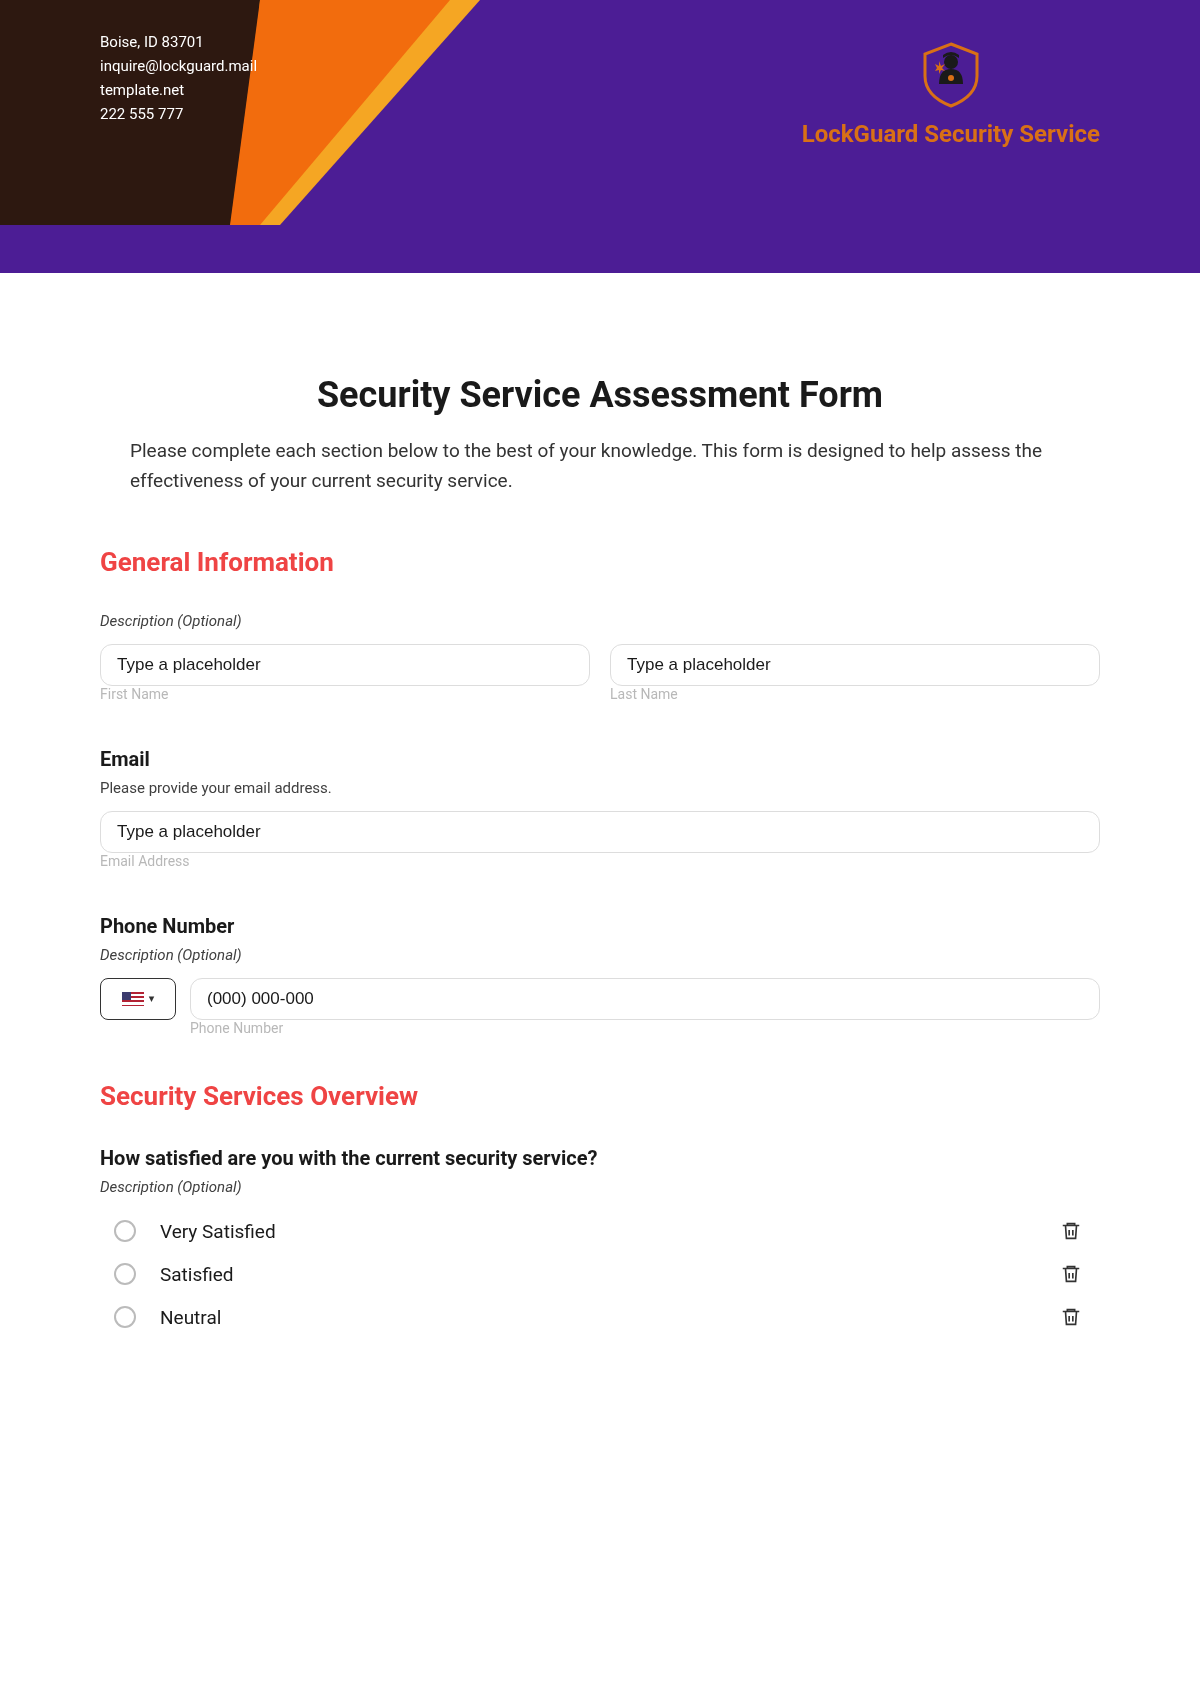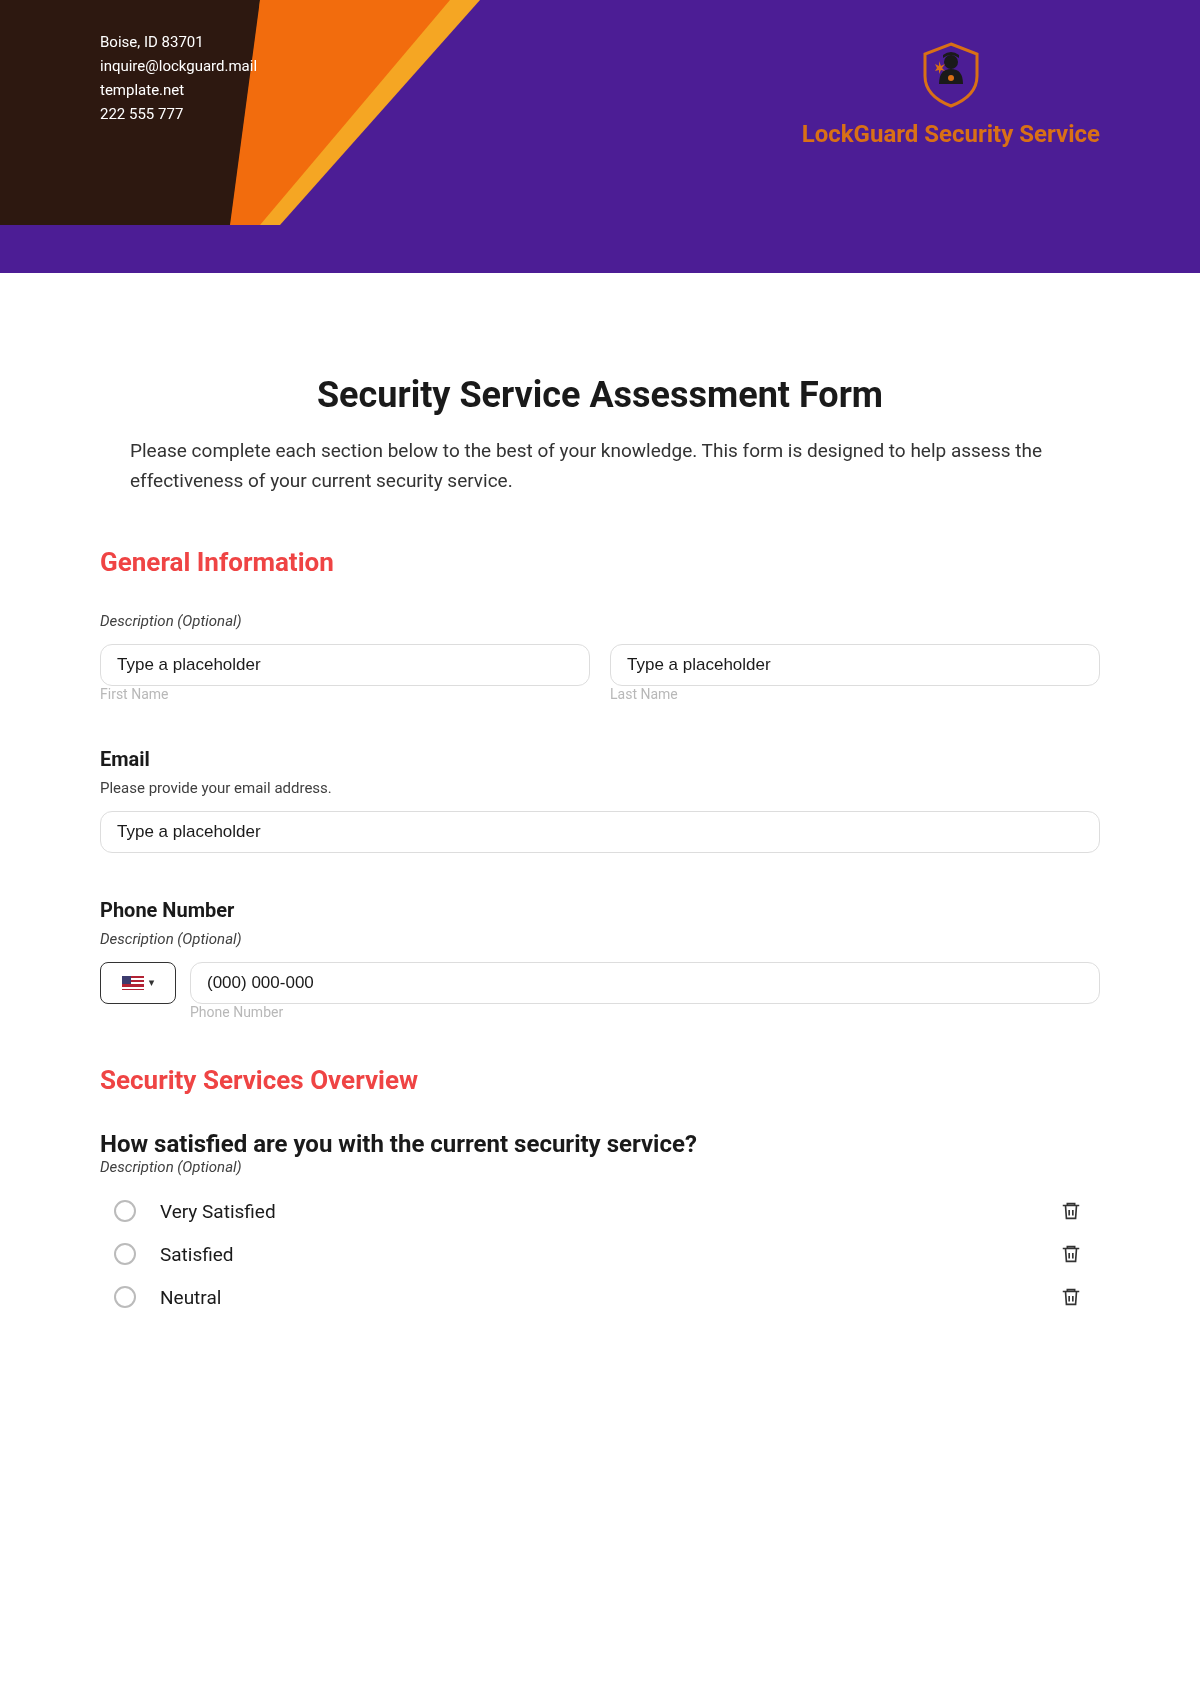--- a/index.html
+++ b/index.html
@@ -23,21 +23,21 @@
 .field-col { flex: 1; }
 .text-input { width: 100%; height: 42px; border: 1px solid #ddd; border-radius: 12px; padding: 0 16px; font-size: 17px; color: #6d28d9; background: #fff; }
 .text-input::placeholder { color: #1a1a1a; }
 .field-sublabel { font-size: 14px; color: #b8b8b8; }
 .phone-row { display: flex; gap: 14px; align-items: flex-start; }
 .country-select { width: 76px; height: 42px; border: 1.5px solid #333; border-radius: 8px; display: flex; align-items: center; justify-content: center; gap: 5px; cursor: pointer; }
 .flag { width: 22px; height: 14px; background: linear-gradient(to bottom, #b22234 0%, #b22234 15%, #fff 15%, #fff 30%, #b22234 30%, #b22234 45%, #fff 45%, #fff 60%, #b22234 60%, #b22234 75%, #fff 75%, #fff 90%, #b22234 90%); position: relative; }
 .flag::before { content: ""; position: absolute; left: 0; top: 0; width: 9px; height: 8px; background: #3c3b6e; }
 .chev { font-size: 11px; color: #333; }
 .phone-input-wrap { flex: 1; }
-.question-label { font-size: 24px; font-weight: 700; color: #1a1a1a; }
+.question-label { font-size: 20px; font-weight: 700; color: #1a1a1a; margin-bottom: 8px; }
 .radio-list { margin-top: 10px; }
 .radio-row { display: flex; align-items: center; padding: 10px 0; gap: 6px; }
 .radio-circle { width: 22px; height: 22px; border: 2px solid #bbb; border-radius: 50%; margin-right: 18px; margin-left: 14px; cursor: pointer; flex-shrink: 0; }
 .radio-label { flex: 1; font-size: 19px; color: #1a1a1a; }
 .trash-btn { width: 22px; height: 22px; cursor: pointer; margin-right: 18px; }
 </style>
 </head>
 <body>
 
 <div class="header">
@@ -82,20 +82,21 @@
         <input class="text-input" placeholder="Type a placeholder" style="">
         <div class="field-sublabel">Last Name</div>
       </div>
     </div>
   </div>
 
   <div class="field-block">
     <div class="field-label">Email</div>
     <div class="field-desc" style="font-style:normal">Please provide your email address.</div>
     <input class="text-input" placeholder="Type a placeholder" style="">
+    <div class="field-sublabel">Email Address</div>
   </div>
 
   <div class="field-block">
     <div class="field-label">Phone Number</div>
     <div class="field-desc">Description (Optional)</div>
     <div class="phone-row">
       <div class="country-select">
         <span class="flag"></span>
         <span class="chev">▾</span>
       </div>

